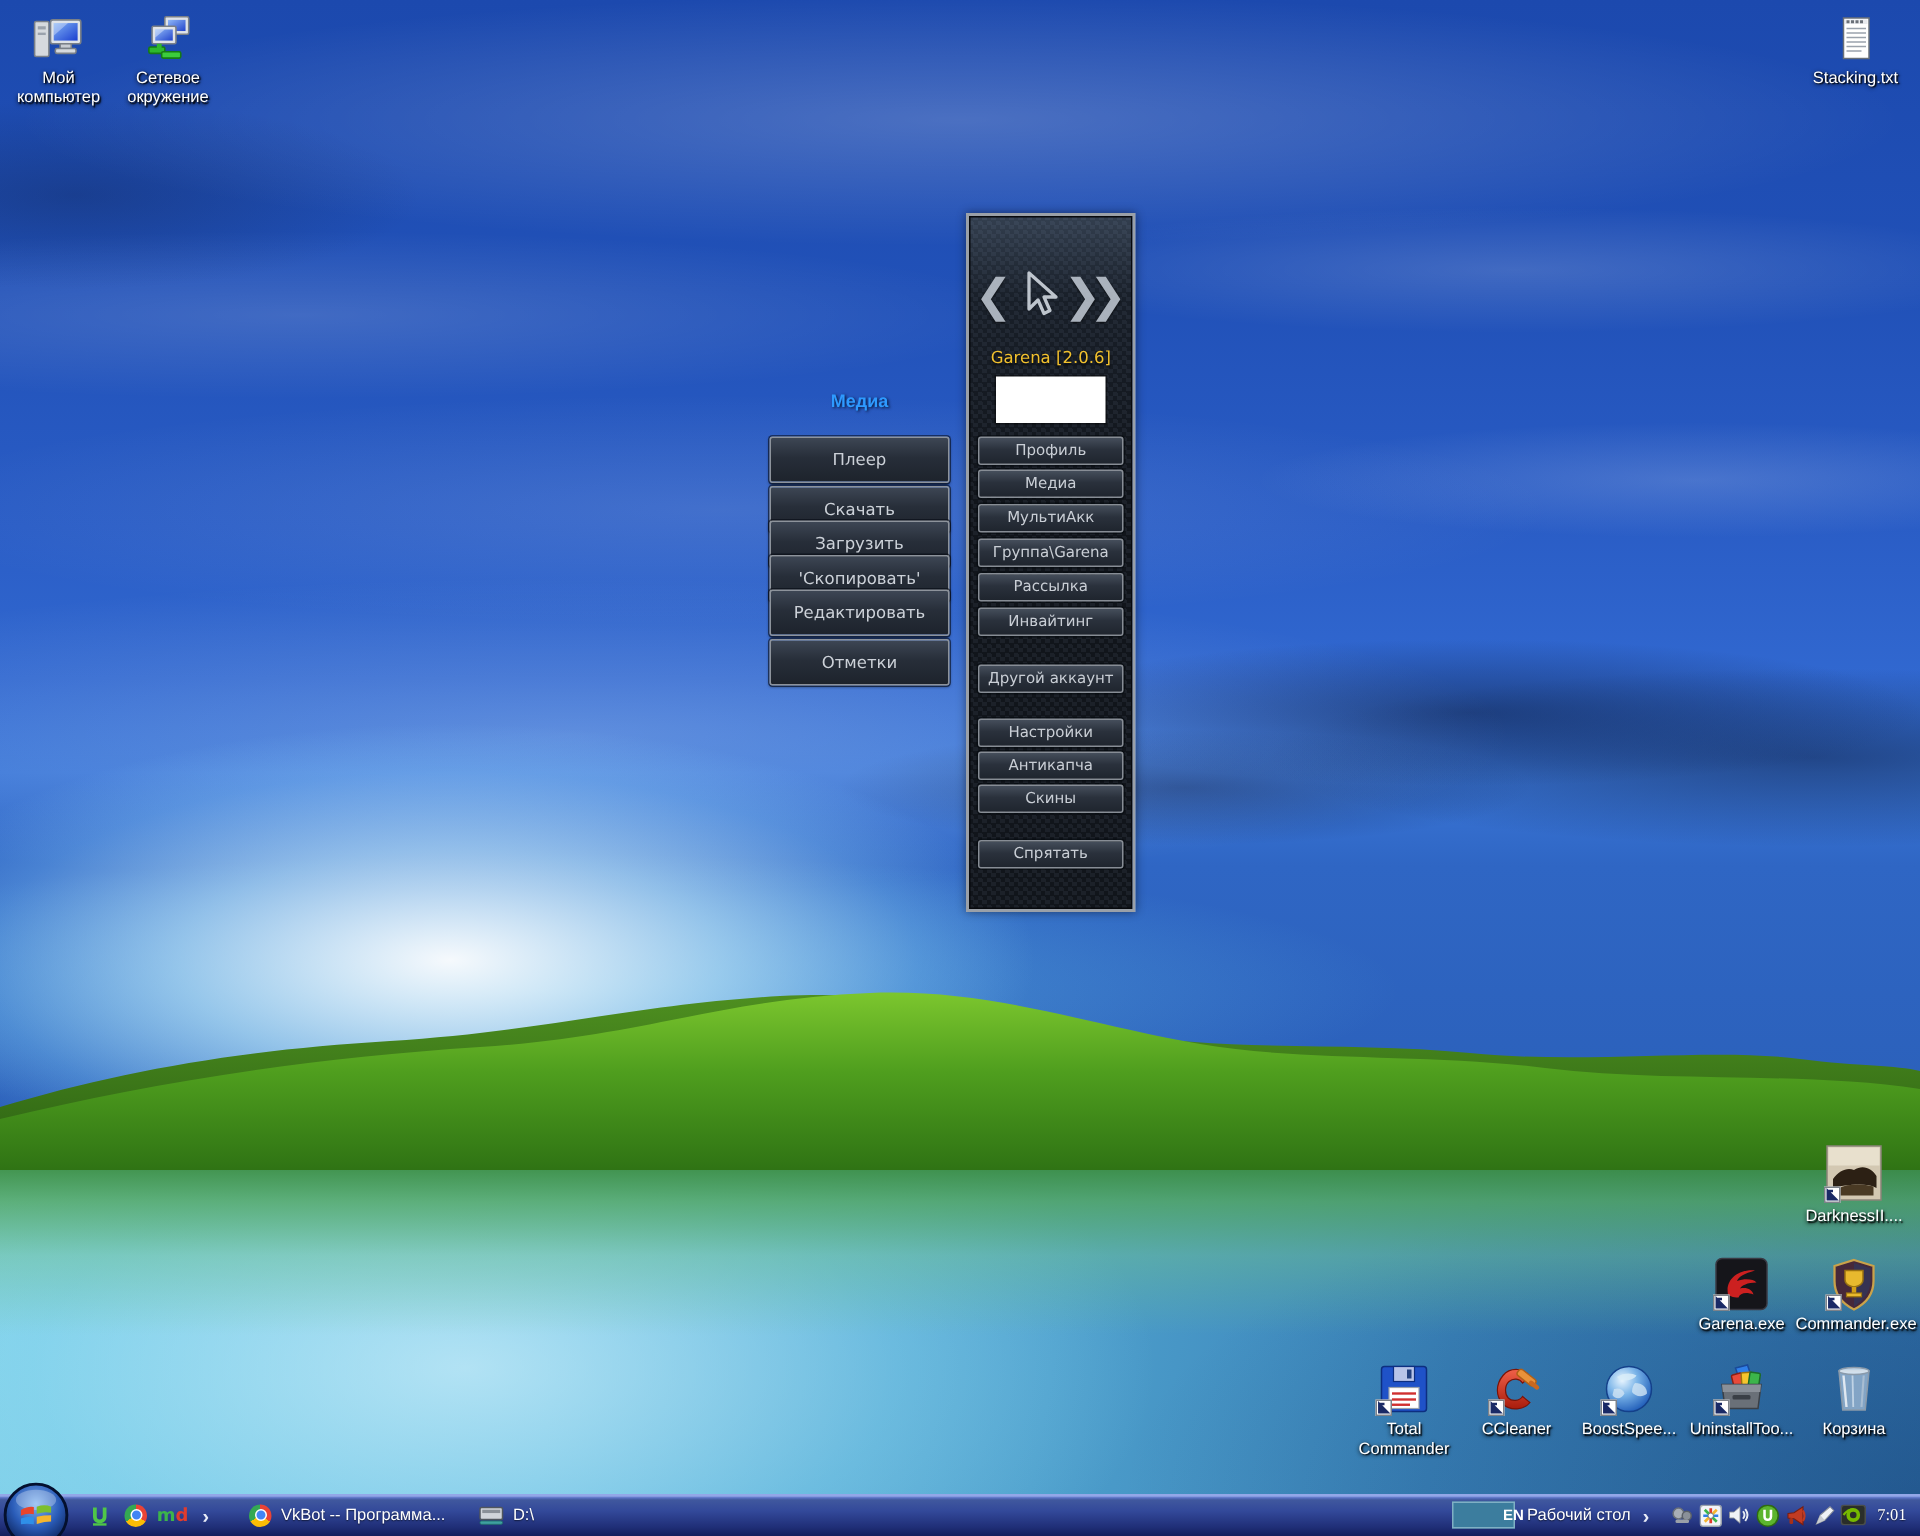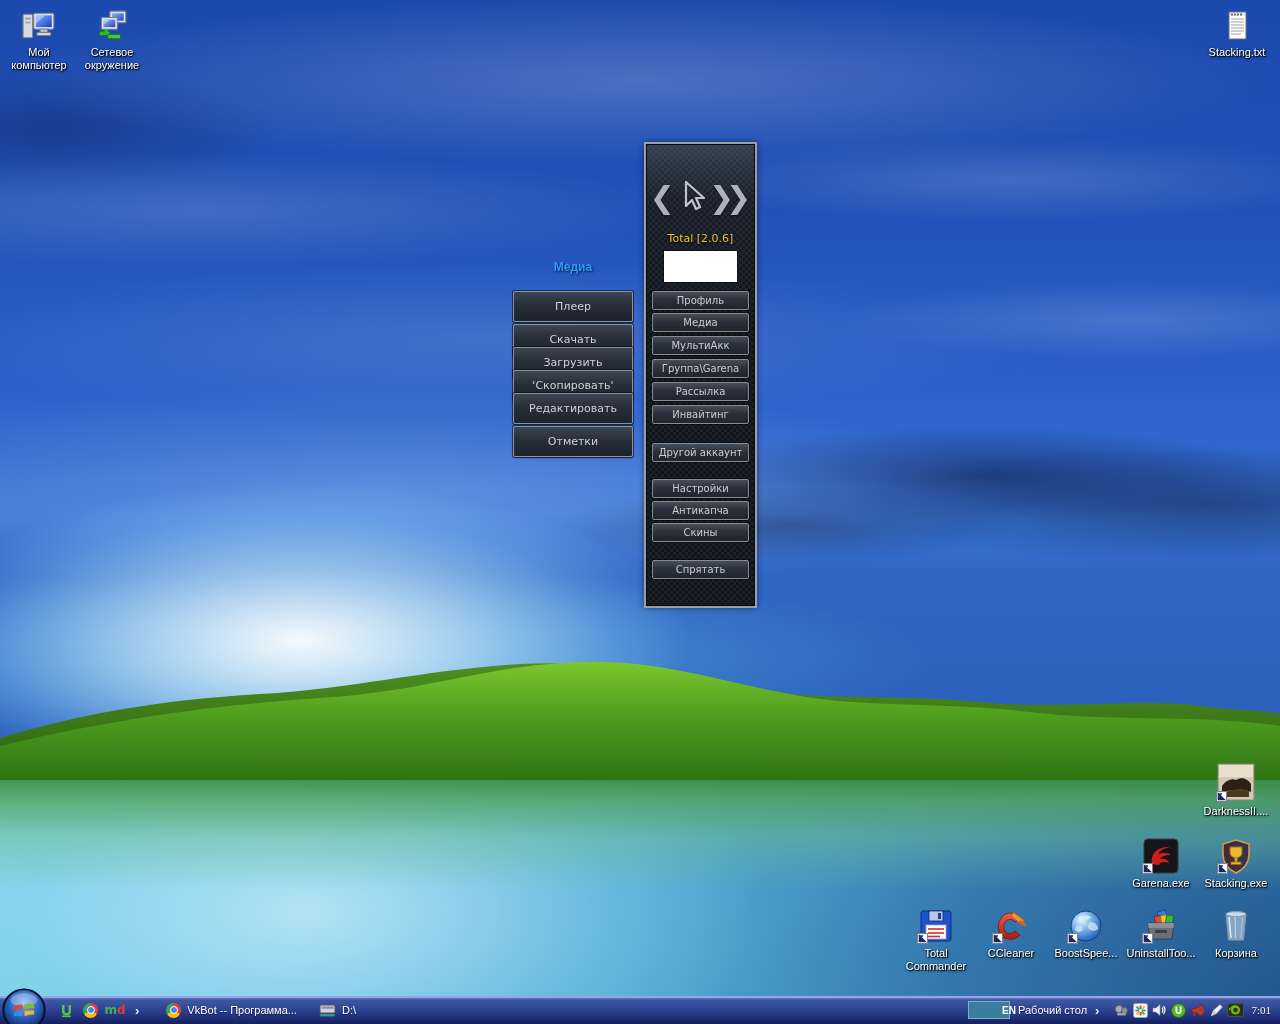--- a/index.html
+++ b/index.html
@@ -217,21 +217,21 @@
       <path d="M12 9 h12 v6 c0 4.5 -6 5 -6 5 c0 0 -6 -0.5 -6 -5 Z" fill="#e8b92e" stroke="#9a7210"></path>
       <rect x="16.5" y="20" width="3" height="4" fill="#d4a017"></rect>
       <rect x="13" y="24" width="10" height="2.5" fill="#e8b92e" stroke="#9a7210" stroke-width="0.8"></rect>
     </svg>
     <span class="shortcut" style="margin-left:-19px">
       <svg width="9" height="9" viewBox="0 0 9 9">
           <path d="M1.5 7.5 L1.5 2 L7 7.5 Z M1.5 2 L5 2 M1.5 2 L1.5 5.5" stroke="#1a2a66" stroke-width="1.6" fill="#1a2a66"></path>
         </svg>
     </span>
   </div>
-  <div class="icon-label">Stacking.exe</div>
+  <div class="icon-label">Commander.exe</div>
 </div>
 
 <div class="icon-cell" style="left:897px;top:906px">
   <div class="ico">
     <svg width="36" height="36" viewBox="0 0 36 36">
       <rect x="3" y="3" width="30" height="30" rx="2" fill="#1f52c8" stroke="#0d2f80"></rect>
       <rect x="11" y="3" width="14" height="10" fill="#b8c4e8" stroke="#0d2f80" stroke-width="0.8"></rect>
       <rect x="20" y="5" width="3" height="6" fill="#23407f"></rect>
       <rect x="8" y="17" width="20" height="14" fill="#ffffff" stroke="#9aa2ac" stroke-width="0.8"></rect>
       <line x1="10" y1="21" x2="26" y2="21" stroke="#d03030" stroke-width="1.6"></line>
@@ -335,21 +335,21 @@
 <button class="m-btn" style="top:426px">Отметки</button>
 
 <div class="vk-panel">
   <div class="vk-logo">
     <span class="ang">❮</span>
     <svg width="30" height="36" viewBox="0 0 30 36">
       <path d="M9 3 L9 27 L15 21 L19 30 L23 28 L19 19 L27 19 Z" fill="none" stroke="#cfd6de" stroke-width="2.2" stroke-linejoin="round" opacity="0.9"></path>
     </svg>
     <span class="ang" style="letter-spacing:-8px;padding-right:8px">❯❯</span>
   </div>
-  <div class="vk-title" style="color:#f2c12e">Total [2.0.6]</div>
+  <div class="vk-title" style="color:#f2c12e">Garena [2.0.6]</div>
   <div class="vk-imgbox"></div>
   <button class="vk-btn" style="top:147px">Профиль</button>
   <button class="vk-btn" style="top:169px">Медиа</button>
   <button class="vk-btn" style="top:192px">МультиАкк</button>
   <button class="vk-btn" style="top:215px">Группа\Garena</button>
   <button class="vk-btn" style="top:238px">Рассылка</button>
   <button class="vk-btn" style="top:261px">Инвайтинг</button>
   <button class="vk-btn" style="top:299px">Другой аккаунт</button>
   <button class="vk-btn" style="top:335px">Настройки</button>
   <button class="vk-btn" style="top:357px">Антикапча</button>

